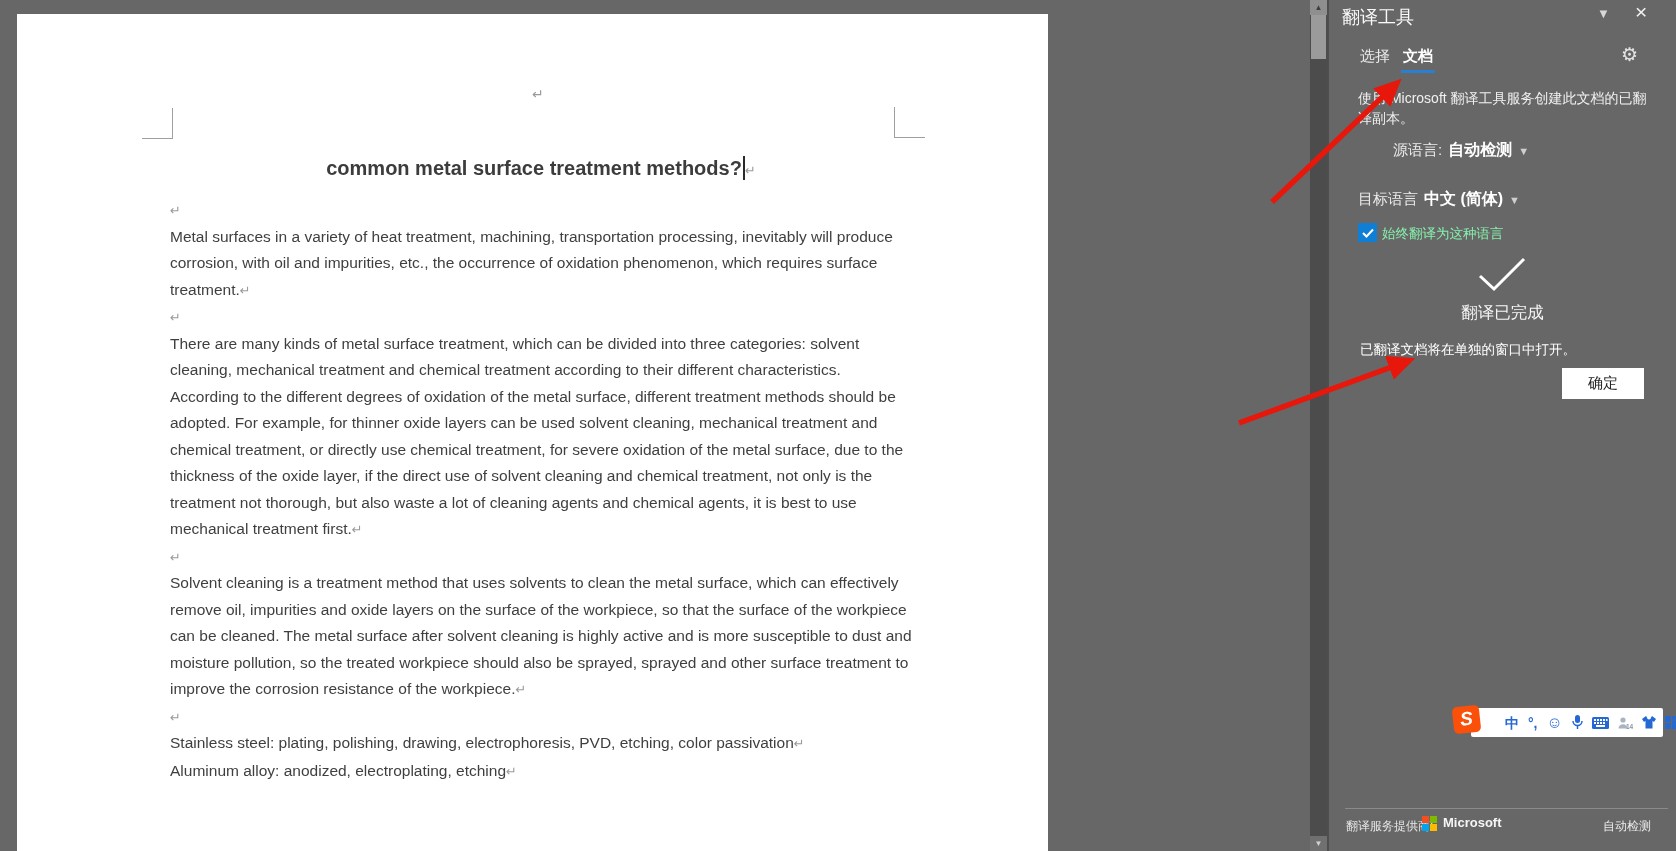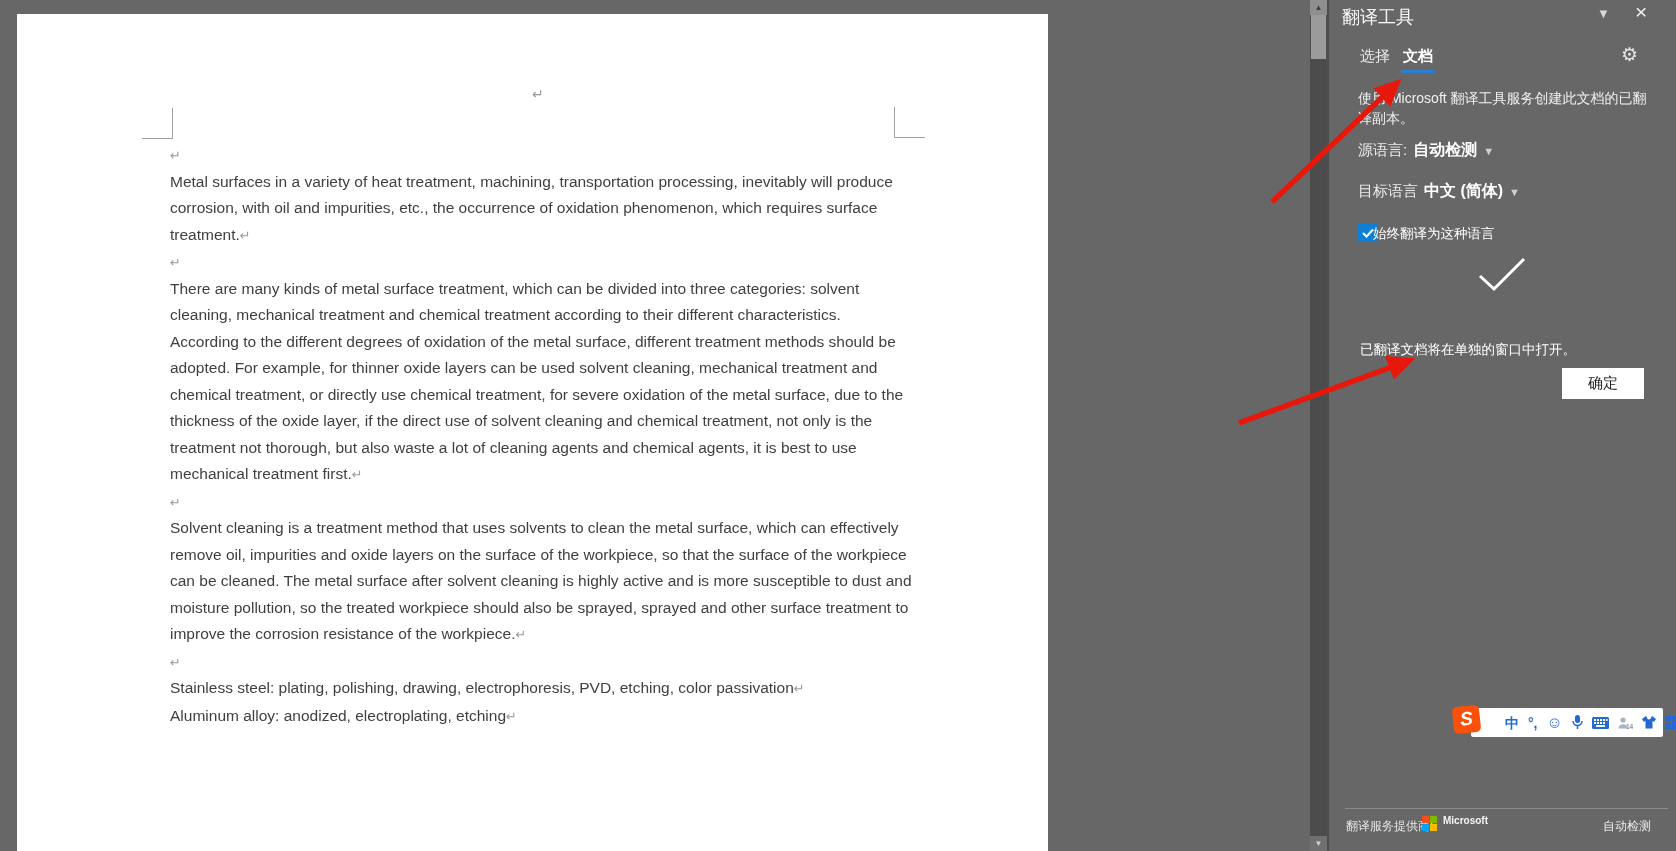--- a/index.html
+++ b/index.html
@@ -35,57 +35,58 @@
   .panel-close{position:absolute;left:306px;top:0px;color:#f2f2f2;font-size:21px;cursor:pointer;}
   .tab{position:absolute;top:47px;font-size:15px;color:#e9e9e9;cursor:pointer;}
   .tab.sel{left:19px;margin-left:12px;}
   .tab.doc{left:74px;font-weight:bold;color:#ffffff;}
   .tab-underline{position:absolute;left:72px;top:70px;width:34px;height:3px;background:#2b7fd0;}
   .gear{position:absolute;left:292px;top:43px;font-size:19px;color:#e4e4e4;cursor:pointer;}
   .desc{position:absolute;left:29px;top:88px;width:294px;font-size:14px;line-height:20px;color:#f0f0f0;}
   .lang-row{position:absolute;left:29px;font-size:15px;color:#ececec;}
   .lang-row .val{font-size:16px;font-weight:bold;color:#ffffff;margin-left:6px;}
   .lang-row .dd{color:#cfcfcf;font-size:11px;margin-left:6px;}
-  .row-src{top:140px;}
-  .row-tgt{top:181px;text-align:center;}
+  .row-src{top:140px;margin-left:35px;}
+  .row-tgt{top:189px;text-align:center;}
   .chk-row{position:absolute;left:29px;top:223px;}
   .chk-box{position:absolute;left:0;top:0;width:19px;height:19px;background:#0f7ed5;display:flex;align-items:center;justify-content:center;cursor:pointer;}
-  .chk-label{position:absolute;left:15px;top:2px;width:260px;font-size:13.5px;color:#ffffff;white-space:nowrap;}
+  .chk-label{position:absolute;left:24px;top:2px;width:260px;font-size:13.5px;color:#86efac;white-space:nowrap;}
   .status-check{position:absolute;left:148px;top:256px;}
   .status-title{position:absolute;left:0;top:302px;width:347px;text-align:center;font-size:16.5px;color:#f5f5f5;}
   .status-msg{position:absolute;left:31px;top:341px;width:300px;font-size:13.5px;color:#ffffff;}
   .ok-btn{position:absolute;left:233px;top:368px;width:82px;height:31px;background:#ffffff;color:#1f1f1f;font-size:15px;display:flex;align-items:center;justify-content:center;cursor:pointer;border:none;}
 
   
   .ime-bar{position:absolute;left:142px;top:708px;width:192px;height:29px;background:#ffffff;border-radius:2px;display:flex;align-items:center;gap:9px;padding-left:34px;box-sizing:border-box;}
   .sogou-logo{position:absolute;left:124px;top:706px;width:27px;height:27px;background:#fb5009;border-radius:5px;transform:rotate(-6deg);color:#fff;font-weight:bold;font-style:italic;font-size:19px;text-align:center;line-height:26px;z-index:2;}
   .ime-ic{color:#2468d4;font-size:14px;font-weight:bold;line-height:1;display:inline-flex;align-items:center;cursor:pointer;}
 
   
   .footer-line{position:absolute;left:16px;top:808px;width:323px;height:1px;background:#8a8a8a;}
   .footer{position:absolute;left:0;top:813px;width:347px;height:24px;}
   .f-label{position:absolute;left:17px;top:5px;font-size:12px;color:#e6e6e6;}
   .ms-logo{position:absolute;left:93px;top:3px;width:16px;height:16px;display:grid;grid-template-columns:7px 7px;grid-template-rows:7px 7px;gap:1px;}
-  .ms-name{position:absolute;left:114px;top:2px;font-size:10px;font-weight:bold;color:#f5f5f5;}
+  .ms-name{position:absolute;left:114px;top:2px;font-size:13px;font-weight:bold;color:#f5f5f5;}
   .f-privacy{position:absolute;right:25px;top:5px;font-size:12px;color:#eaeaea;cursor:pointer;}
 
   .arrows{position:absolute;left:0;top:0;pointer-events:none;}
 </style>
 </head>
 <body>
 
 <div class="stage">
 
   <div class="page">
     <span class="mark top-pilcrow">↵</span>
     <div class="crop left"></div>
     <div class="crop right"></div>
 
     <div class="doc-flow">
       <div class="p-title">
+        <div><span>common metal surface treatment methods?</span><span class="caret-bar"></span><span class="mark">↵</span></div>
       </div>
 
       <div class="p empty"><span class="mark">↵</span></div>
 
       <div class="p"><span>Metal surfaces in a variety of heat treatment, machining, transportation processing, inevitably will produce corrosion, with oil and impurities, etc., the occurrence of oxidation phenomenon, which requires surface treatment.</span><span class="mark">↵</span></div>
 
       <div class="p empty"><span class="mark">↵</span></div>
 
       <div class="p"><span>There are many kinds of metal surface treatment, which can be divided into three categories: solvent cleaning, mechanical treatment and chemical treatment according to their different characteristics. According to the different degrees of oxidation of the metal surface, different treatment methods should be adopted. For example, for thinner oxide layers can be used solvent cleaning, mechanical treatment and chemical treatment, or directly use chemical treatment, for severe oxidation of the metal surface, due to the thickness of the oxide layer, if the direct use of solvent cleaning and chemical treatment, not only is the treatment not thorough, but also waste a lot of cleaning agents and chemical agents, it is best to use mechanical treatment first.</span><span class="mark">↵</span></div>
 
@@ -135,20 +136,21 @@
           </svg>
       </div>
       <div class="chk-label">始终翻译为这种语言</div>
     </div>
 
     <div class="status-check">
       <svg width="50" height="36" viewBox="0 0 50 36">
           <path d="M3 20 L17 33 L47 3" stroke="#ffffff" stroke-width="3" fill="none"></path>
         </svg>
     </div>
+    <div class="status-title">翻译已完成</div>
     <div class="status-msg">已翻译文档将在单独的窗口中打开。</div>
 
     <button class="ok-btn">确定</button>
 
     <div class="sogou-logo">S</div>
     <div class="ime-bar">
       <span class="ime-ic">中</span>
       <span class="ime-ic">°,</span>
       <span class="ime-ic" style="font-size:16px;">☺</span>
       <span class="ime-ic">

